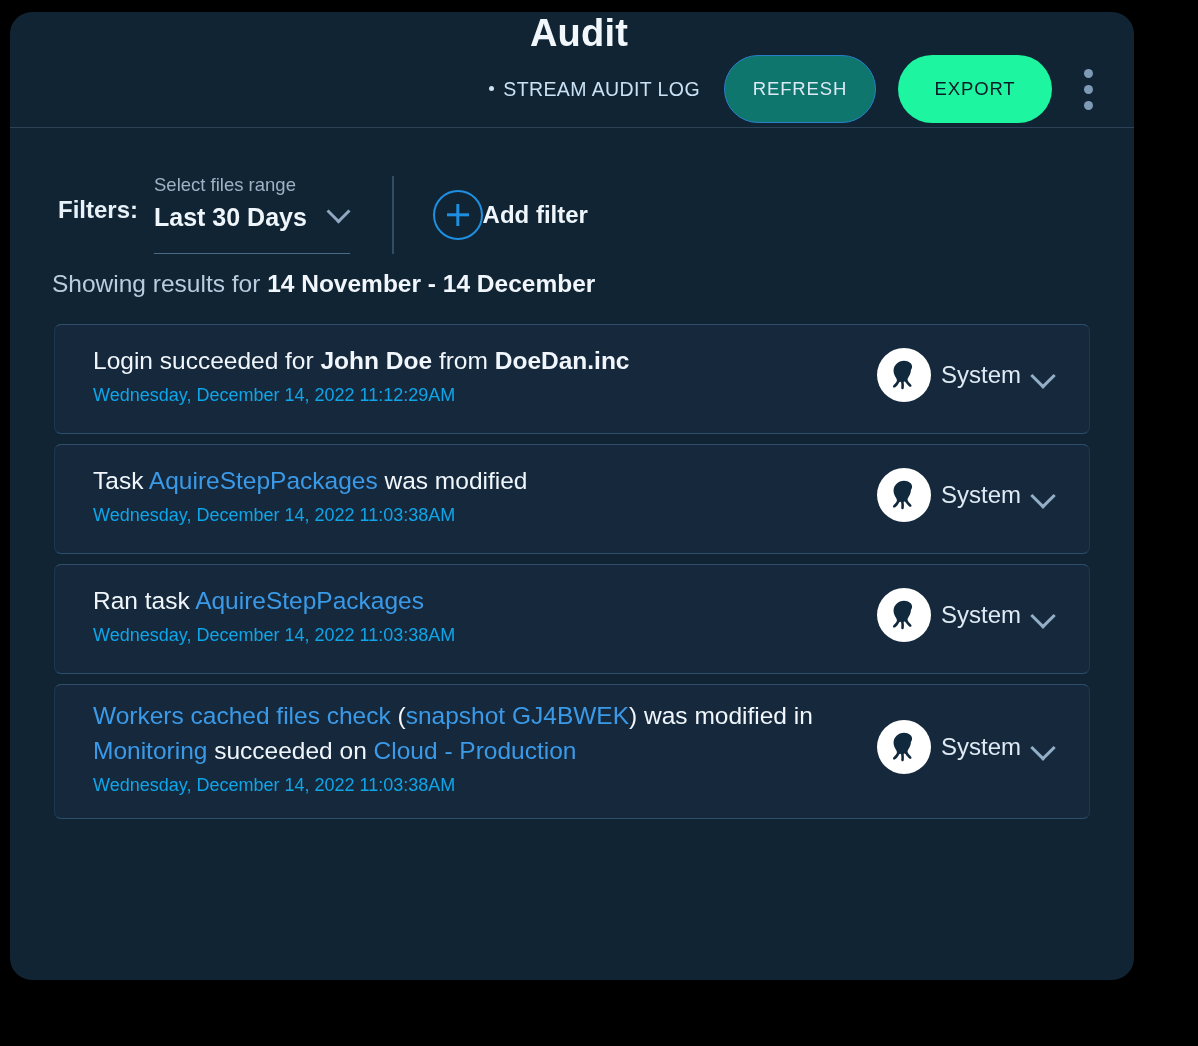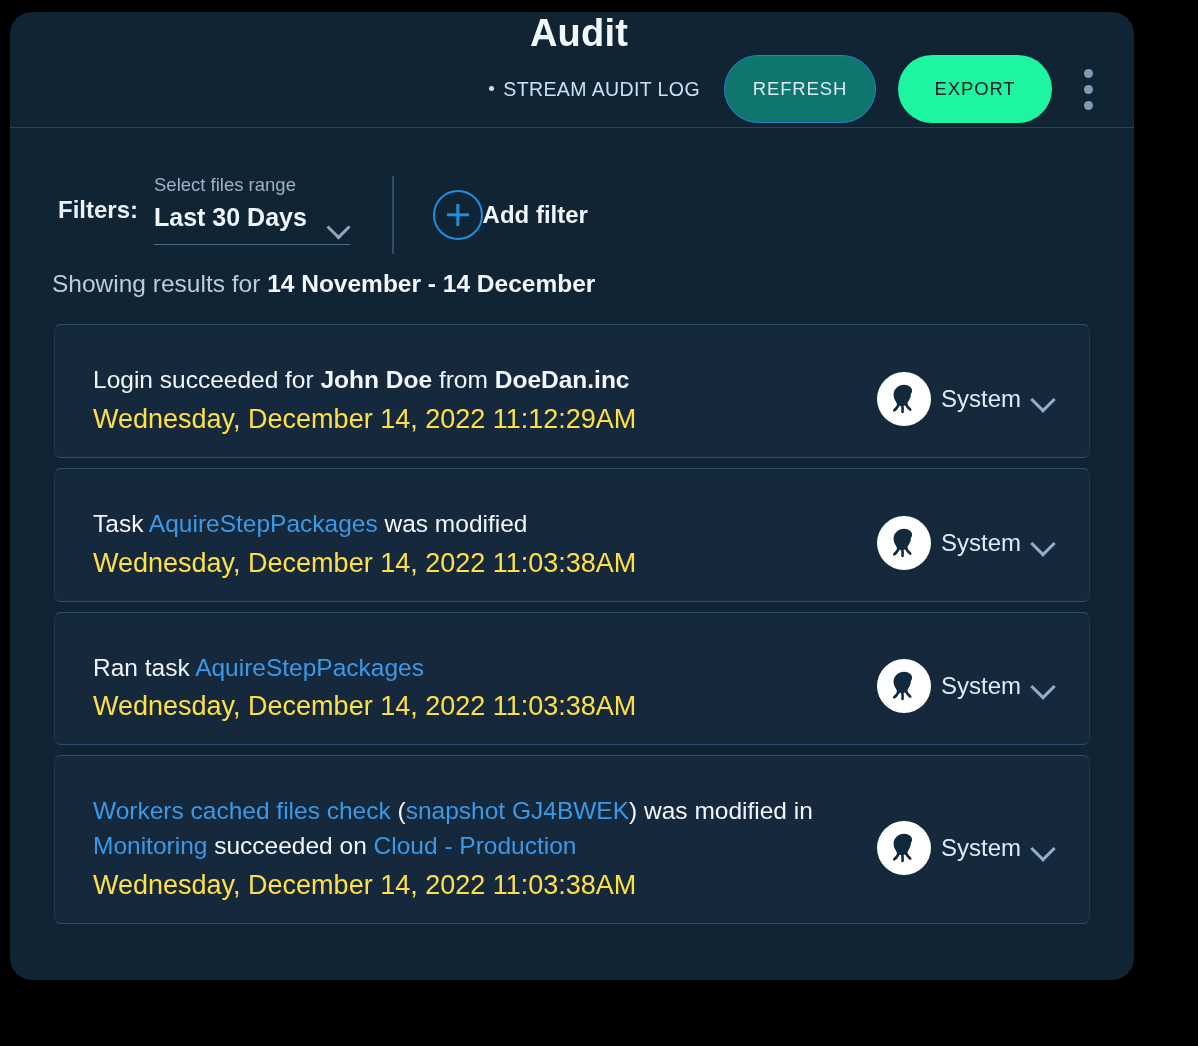--- a/index.html
+++ b/index.html
@@ -137,24 +137,24 @@
     width: 196px;
   }
   .date-filter-label {
     font-size: 18.5px;
     color: #9db2c6;
     margin-bottom: 7px;
     white-space: nowrap;
   }
   .date-filter-control {
     display: flex;
-    align-items: flex-end;
+    align-items: flex-start;
     border-bottom: 1.6px solid #4b6markerFallback;
     border-bottom: 1.6px solid #4b6a86;
-    padding-bottom: 12px;
+    padding-bottom: 21px;
     cursor: pointer;
   }
   .date-filter-value {
     font-size: 25px;
     color: #eef5fb;
     font-weight: bold;
   }
   .chev {
     margin-left: auto;
     width: 22px; height: 13px;
@@ -226,38 +226,38 @@
     gap: 10px;
   }
   .audit-row {
     background: #16293c;
     border-top: 1.4px solid #2d4f6e;
     border-bottom: 1.4px solid #2d4f6e;
     border-left: 1.4px solid #1d3josh;
     border-left: 1.4px solid #1d3750;
     border-right: 1.4px solid #1d3750;
     border-radius: 7px;
-    padding: 38px 26px 22px 38px;
+    padding: 14px 26px 22px 38px;
     display: flex;
     align-items: center;
     min-height: 110px;
     cursor: pointer;
   }
   .audit-main { flex: 1; padding-right: 20px; }
   .audit-desc {
     font-size: 24.5px;
     color: #f0f6fb;
     line-height: 1.42;
     margin-bottom: 6px;
   }
   .audit-desc .lnk { color: #3b9ae8; }
   .audit-desc .bold { font-weight: bold; }
   .audit-time {
-    font-size: 27px;
-    color: #fde047;
+    font-size: 18px;
+    color: #0ea5e9;
   }
 
   .audit-user {
     display: flex;
     align-items: center;
     gap: 10px;
     flex: 0 0 auto;
     padding-right: 8px;
   }
   .avatar {

